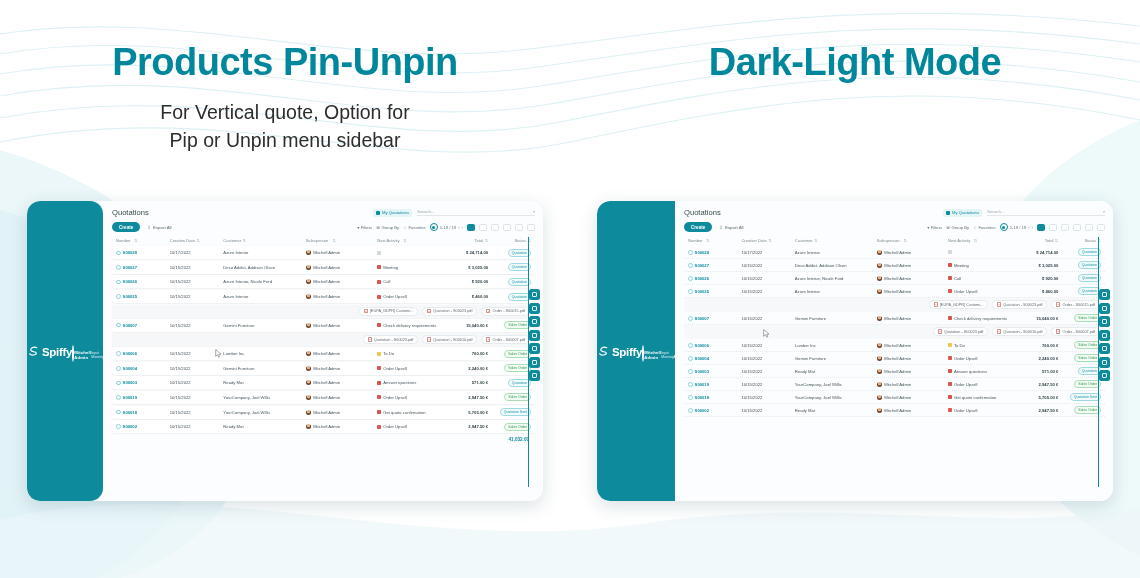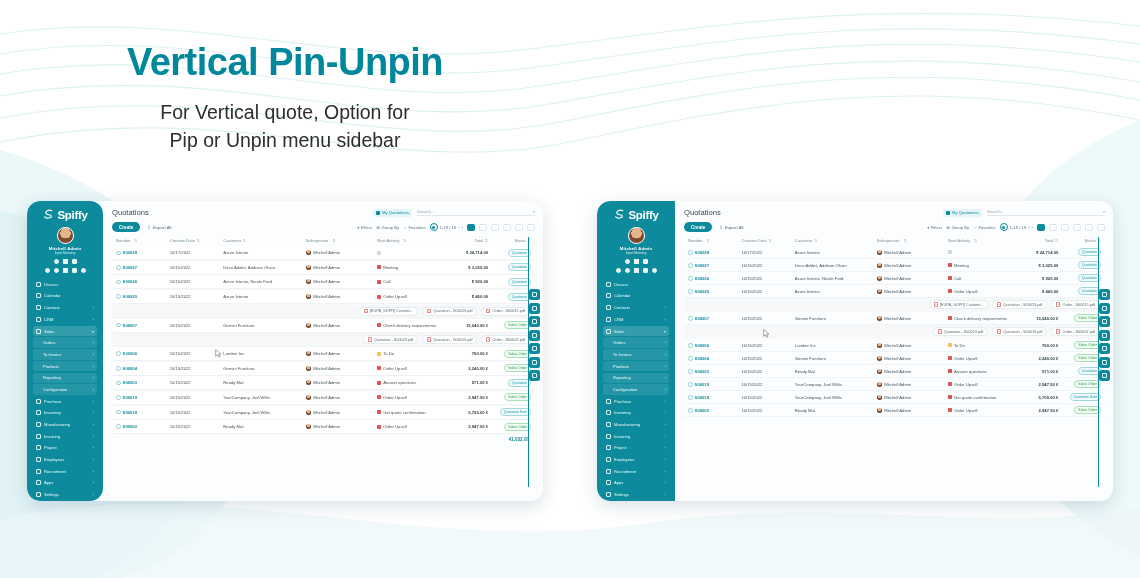--- a/index.html
+++ b/index.html
@@ -31,21 +31,21 @@
     width: 516px; height: 300px; border-radius: 13px;
     background: #fbfcfd; display: flex; position: relative;
     box-shadow: 0 5px 18px rgba(30,80,95,0.17);
     overflow: hidden;
   }
 
   
   .sb {
     width: 78px; background: #0d8b9c; flex: none;
     border-radius: 13px 0 0 13px; position: relative;
-    display: flex; flex-direction: column; align-items: center;
+    display: flex; align-items: center;
     padding-top: 7px; color: #fff;
   }
   .app.unpinned .sb { border-radius: 13px; width: 76px; }
   .brand { display: flex; align-items: center; gap: 2px; margin-bottom: 6px; }
   .brand svg { width: 13px; height: 13px; }
   .brand-txt { font-size: 11.5px; font-weight: bold; letter-spacing: -0.3px; }
   .avatar {
     width: 17px; height: 17px; border-radius: 50%;
     background: radial-gradient(circle at 50% 35%, #e4b68e 0 42%, #7d4a2e 43% 100%);
     border: 1.4px solid #fff; margin-bottom: 2px;
@@ -196,28 +196,29 @@
   <path d="M0,210 C120,240 210,330 204,430 C200,500 150,552 96,578 L0,578 Z" fill="#dff1f5" opacity="0.75"></path>
   <path d="M1140,120 C1020,170 960,260 980,360 C994,440 1060,520 1140,556 Z" fill="#eaf7f9" opacity="0.8"></path>
   <path d="M0,520 C200,470 420,556 640,524 C840,494 980,536 1140,508 L1140,578 L0,578 Z" fill="#ecf7f9" opacity="0.7"></path>
 </svg>
 
 <div class="content">
 
   <div class="headings">
 
     <div class="head-col">
-      <div class="head-title">Vertical Pin-Unpin</div>
+      <div class="head-title">Products Pin-Unpin</div>
       <div class="head-sub">
         <div>For Vertical quote, Option for</div>
         <div>Pip or Unpin menu sidebar</div>
       </div>
     </div>
 
     <div class="head-col">
+      <div class="head-title">Dark-Light Mode</div>
     </div>
   </div>
 
   <div class="apps">
 
     <div class="app-slot">
       <div class="app unpinned" id="app-left">
 
         <div class="sb">
           <div class="brand">

